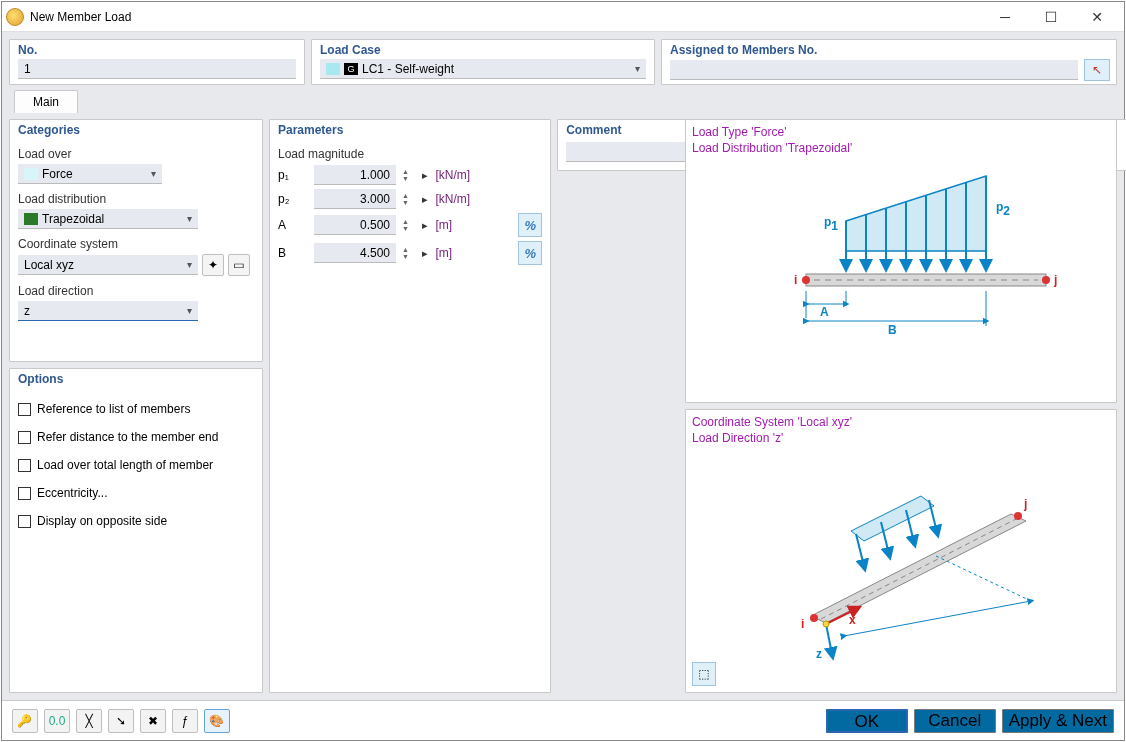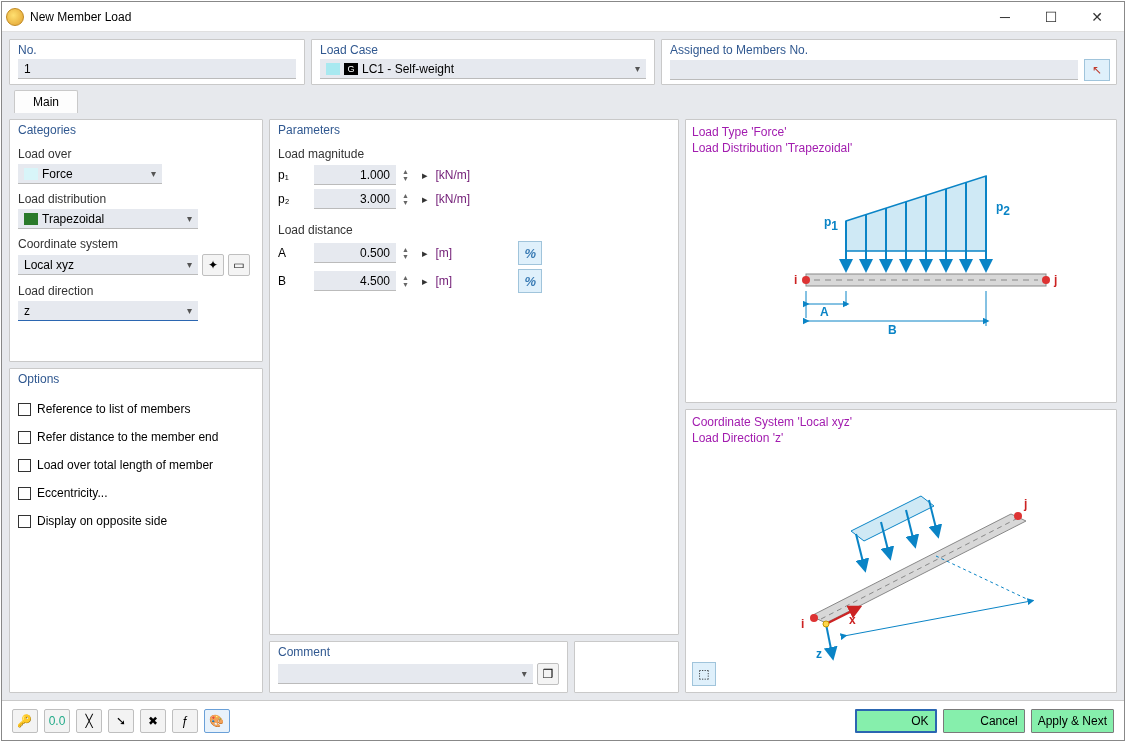--- a/index.html
+++ b/index.html
@@ -10,40 +10,40 @@
 .titlebar .title { flex: 1; font-size: 12px; }
 .titlebar .win-btn { width: 46px; height: 28px; display: flex; align-items: center; justify-content: center; font-size: 14px; color: #333; cursor: pointer; }
 
 .content { flex: 1; background: #e7e9ed; padding: 7px; display: flex; flex-direction: column; gap: 6px; }
 
 .top-row { display: flex; gap: 6px; }
 .panel { background: #fff; border: 1px solid #c9c9c9; border-radius: 1px; }
 .panel-no { width: 296px; height: 46px; }
 .panel-lc { width: 344px; height: 46px; }
 .panel-assign { flex: 1; height: 46px; }
-.panel .hdr { font-weight: normal; color: #305890; padding: 3px 8px 2px; }
+.panel .hdr { font-weight: bold; color: #305890; padding: 3px 8px 2px; }
 .panel .body { padding: 0 8px 6px; }
 
 .field-input { width: 100%; height: 20px; background: #e6e9ef; border: none; border-bottom: 1px solid #bbb; padding: 2px 6px; font-size: 12px; }
 .combo { display: flex; align-items: center; width: 100%; height: 20px; background: #e6e9ef; border: none; border-bottom: 1px solid #bbb; padding: 2px 6px; cursor: pointer; position: relative; }
 .combo .arrow { margin-left: auto; font-size: 10px; color: #555; }
 .combo .swatch-cyan { width: 14px; height: 12px; background: #a8e9f0; margin-right: 4px; display: inline-block; }
 .combo .swatch-dark { width: 14px; height: 12px; background: #000; color: #fff; font-size: 9px; display: inline-flex; align-items: center; justify-content: center; margin-right: 4px; }
 .combo .swatch-green { width: 14px; height: 12px; background: #2a7a2a; margin-right: 4px; display: inline-block; }
 .combo .swatch-lt { width: 14px; height: 12px; background: #d8f5f9; margin-right: 4px; display: inline-block; }
 .assign-body { display: flex; align-items: center; padding: 0 6px 6px 8px; gap: 6px; }
 .assign-body .field-input { flex: 1; }
 .assign-btn { width: 26px; height: 22px; background: #dff0fb; border: 1px solid #a0c4db; display: flex; align-items: center; justify-content: center; cursor: pointer; font-size: 13px; }
 
 .tab-row { display: flex; align-items: flex-end; height: 22px; padding-left: 5px; }
 .tab { padding: 4px 18px; background: #fdfdfd; border: 1px solid #c9c9c9; border-bottom: none; border-radius: 2px 2px 0 0; font-size: 12px; }
 
 .main-row { display: flex; gap: 6px; flex: 1; min-height: 0; }
 .col1 { width: 296px; display: flex; flex-direction: column; gap: 6px; }
-.col2 { width: 410px; display: flex; flex-direction: column; gap: 6px; }
+.col2 { width: 410px; display: flex; gap: 6px; }
 .col3 { flex: 1; display: flex; flex-direction: column; gap: 6px; }
 
 .categories { height: 243px; }
 .options-panel { flex: 1; }
 .params-panel { flex: 1; }
 
 .form-label { color: #333; margin: 8px 0 3px; display: block; }
 .combo-row { display: flex; gap: 4px; align-items: center; }
 .tiny-btn { width: 22px; height: 22px; border: 1px solid #bfbfbf; background: #f4f4f4; border-radius: 2px; display: flex; align-items: center; justify-content: center; font-size: 11px; cursor: pointer; }
 
@@ -70,21 +70,21 @@
 .comment-panel { width: 474px; height: 52px; }
 .comment-right { width: 166px; height: 52px; }
 .comment-body { display: flex; align-items: center; gap: 4px; padding: 2px 8px 6px; }
 .comment-body .combo { flex: 1; }
 
 .render-btn { width: 24px; height: 24px; background: #dff0fb; border: 1px solid #a0c4db; display: flex; align-items: center; justify-content: center; cursor: pointer; position: absolute; left: 6px; bottom: 6px; font-size: 13px; }
 
 .footer { height: 40px; background: #fff; border-top: 1px solid #c9c9c9; display: flex; align-items: center; padding: 0 10px; gap: 6px; }
 .footer .tool-btn { width: 26px; height: 24px; border: 1px solid #bfbfbf; background: #f3f3f3; border-radius: 2px; display: flex; align-items: center; justify-content: center; cursor: pointer; font-size: 12px; }
 .footer .spacer { flex: 1; }
-.footer .btn { min-width: 82px; height: 24px; border: 1px solid #7a7a7a; background: #86efac; border-radius: 1px; cursor: pointer; font-size: 12px; text-align: right; }
+.footer .btn { min-width: 82px; height: 24px; border: 1px solid #7a7a7a; background: #0369a1; border-radius: 1px; cursor: pointer; font-size: 17px; }
 .footer .btn.primary { border: 2px solid #2b66b1; }
 
 </style>
 </head>
 <body>
 
 <div class="window">
 
   <div class="titlebar">
     <span class="app-icon"></span>
@@ -215,21 +215,20 @@
               <span class="lbl">p₂</span>
               <input class="num-input" value="3.000" style="">
               <div class="spin-arrows">
                   <span>▲</span>
                   <span>▼</span>
                 </div>
               <span class="go-arrow">▸</span>
               <span class="unit">[kN/m]</span>
             </div>
 
-            <span class="form-label" style="margin-top:14px;">Load distance</span>
             <div class="param-row">
               <span class="lbl">A</span>
               <input class="num-input" value="0.500" style="">
               <div class="spin-arrows">
                   <span>▲</span>
                   <span>▼</span>
                 </div>
               <span class="go-arrow">▸</span>
               <span class="unit">[m]</span>
               <div class="pct-btn">%</div>

